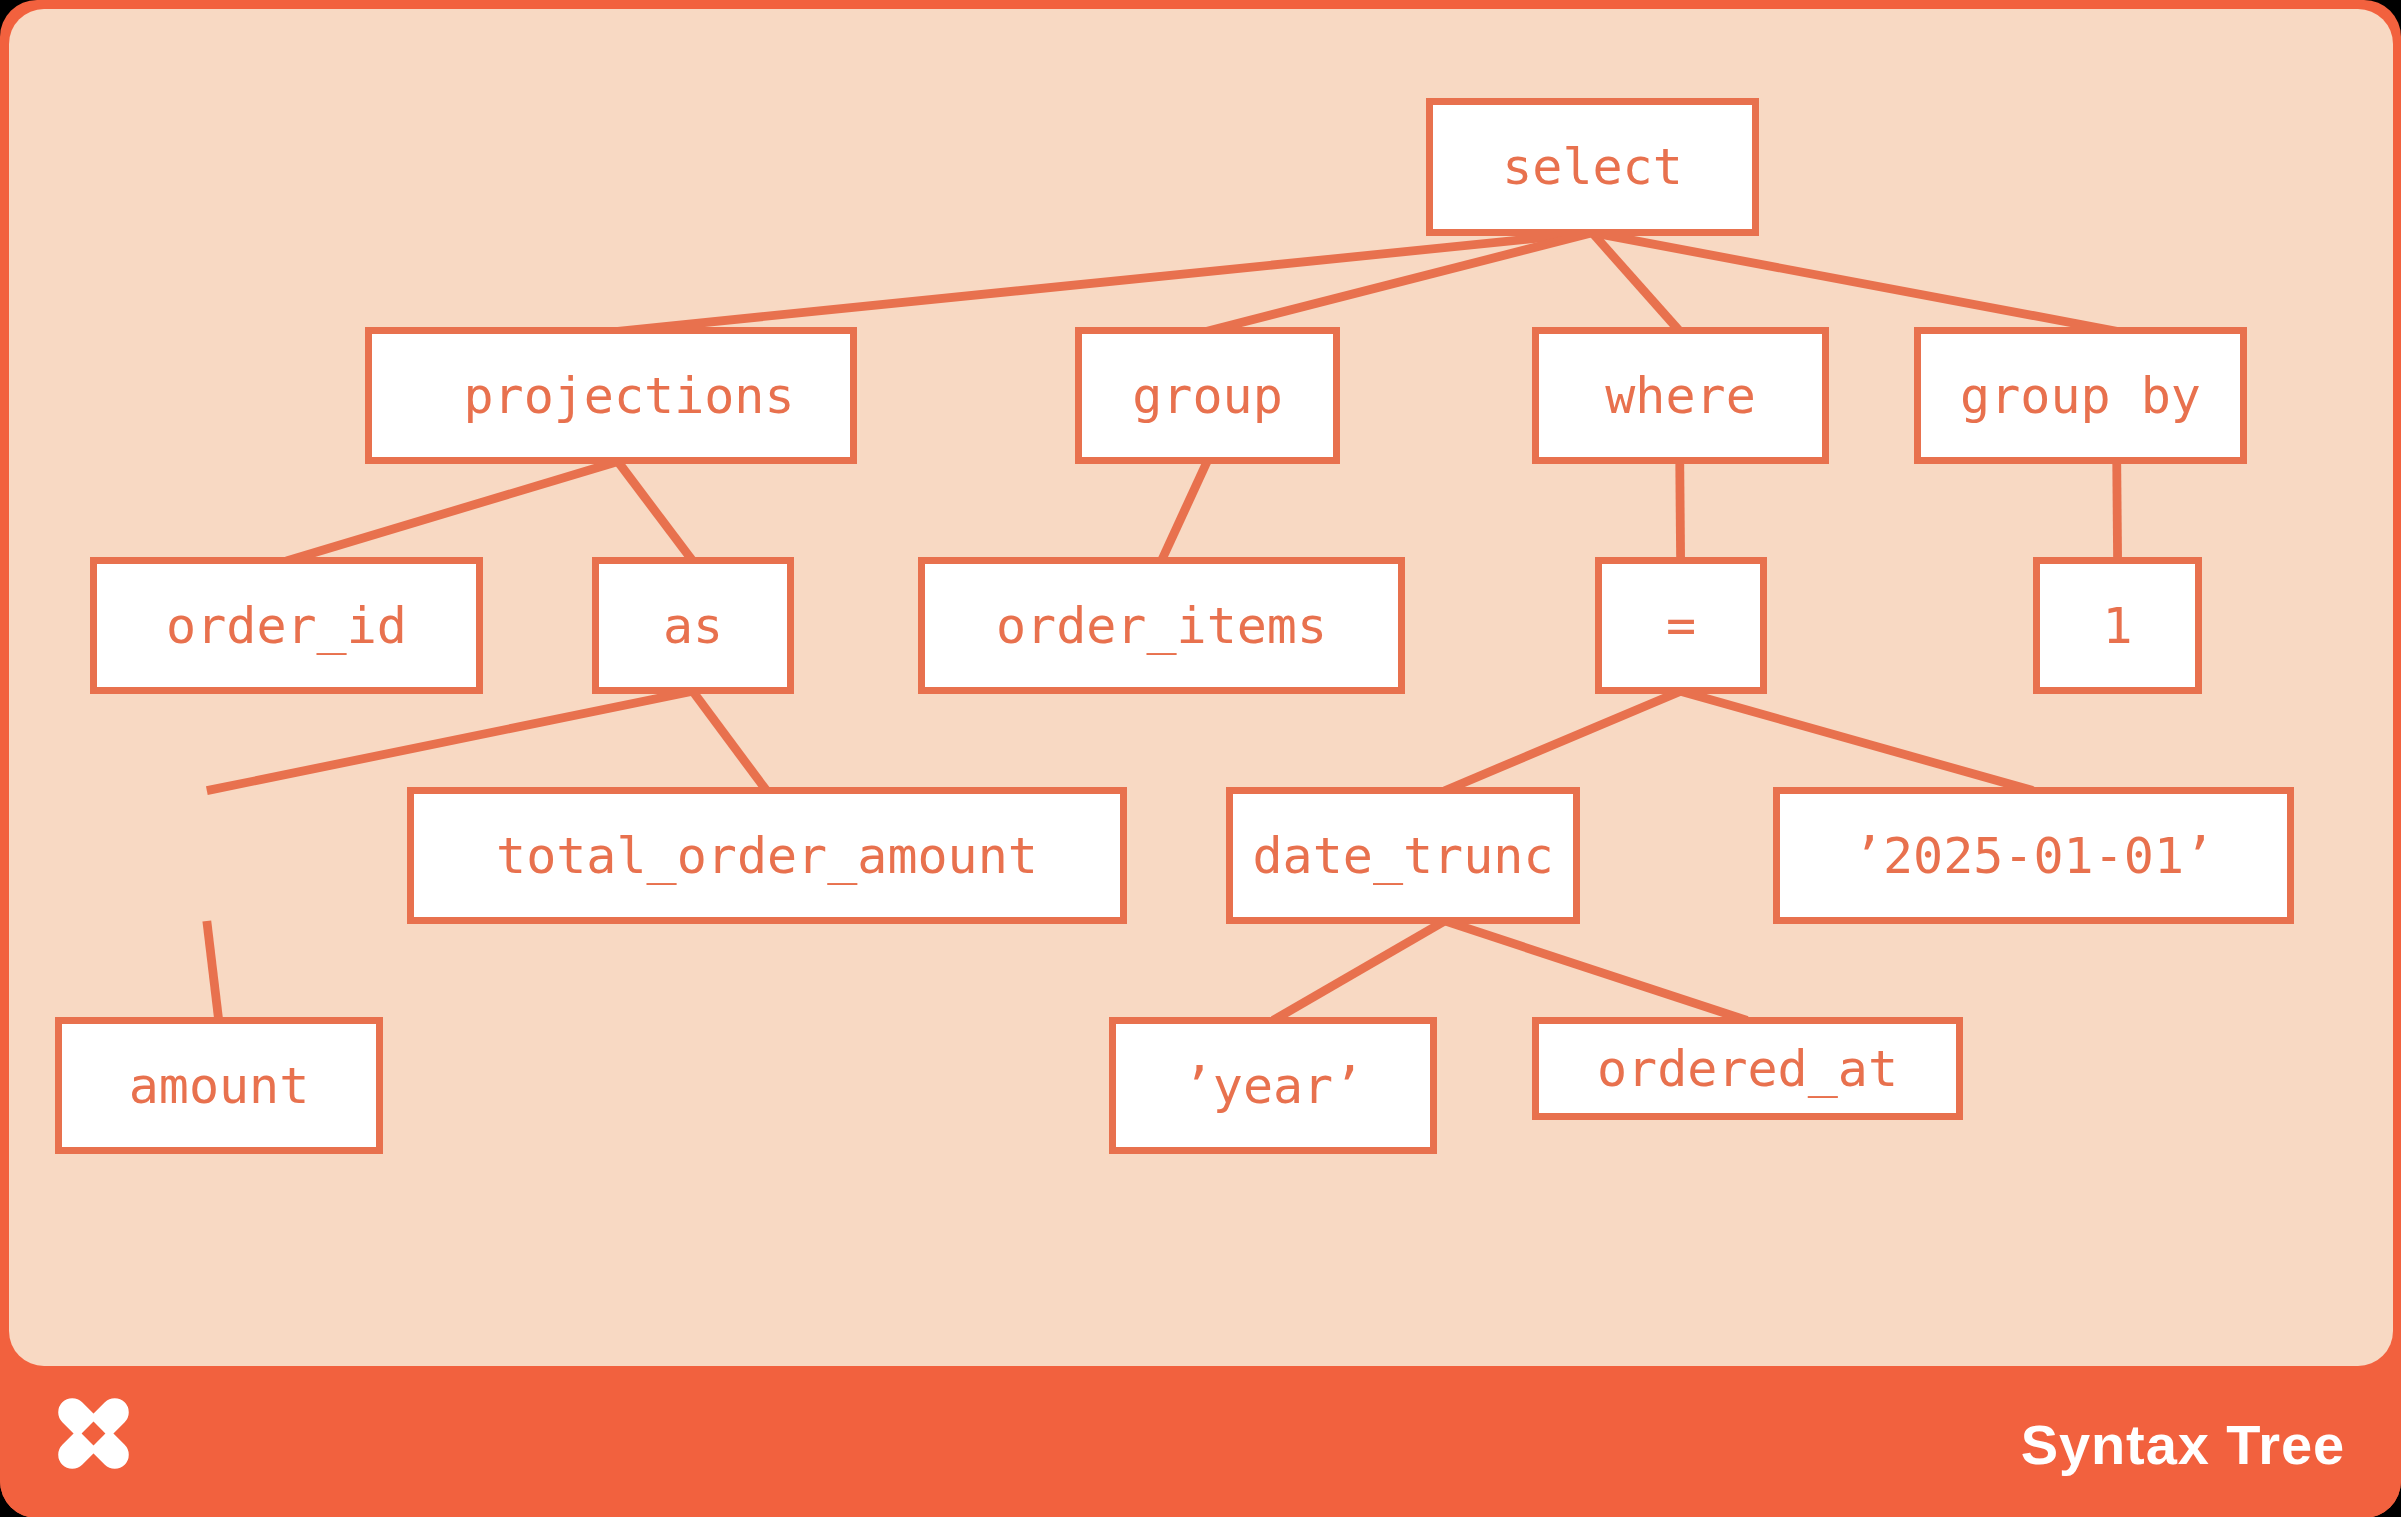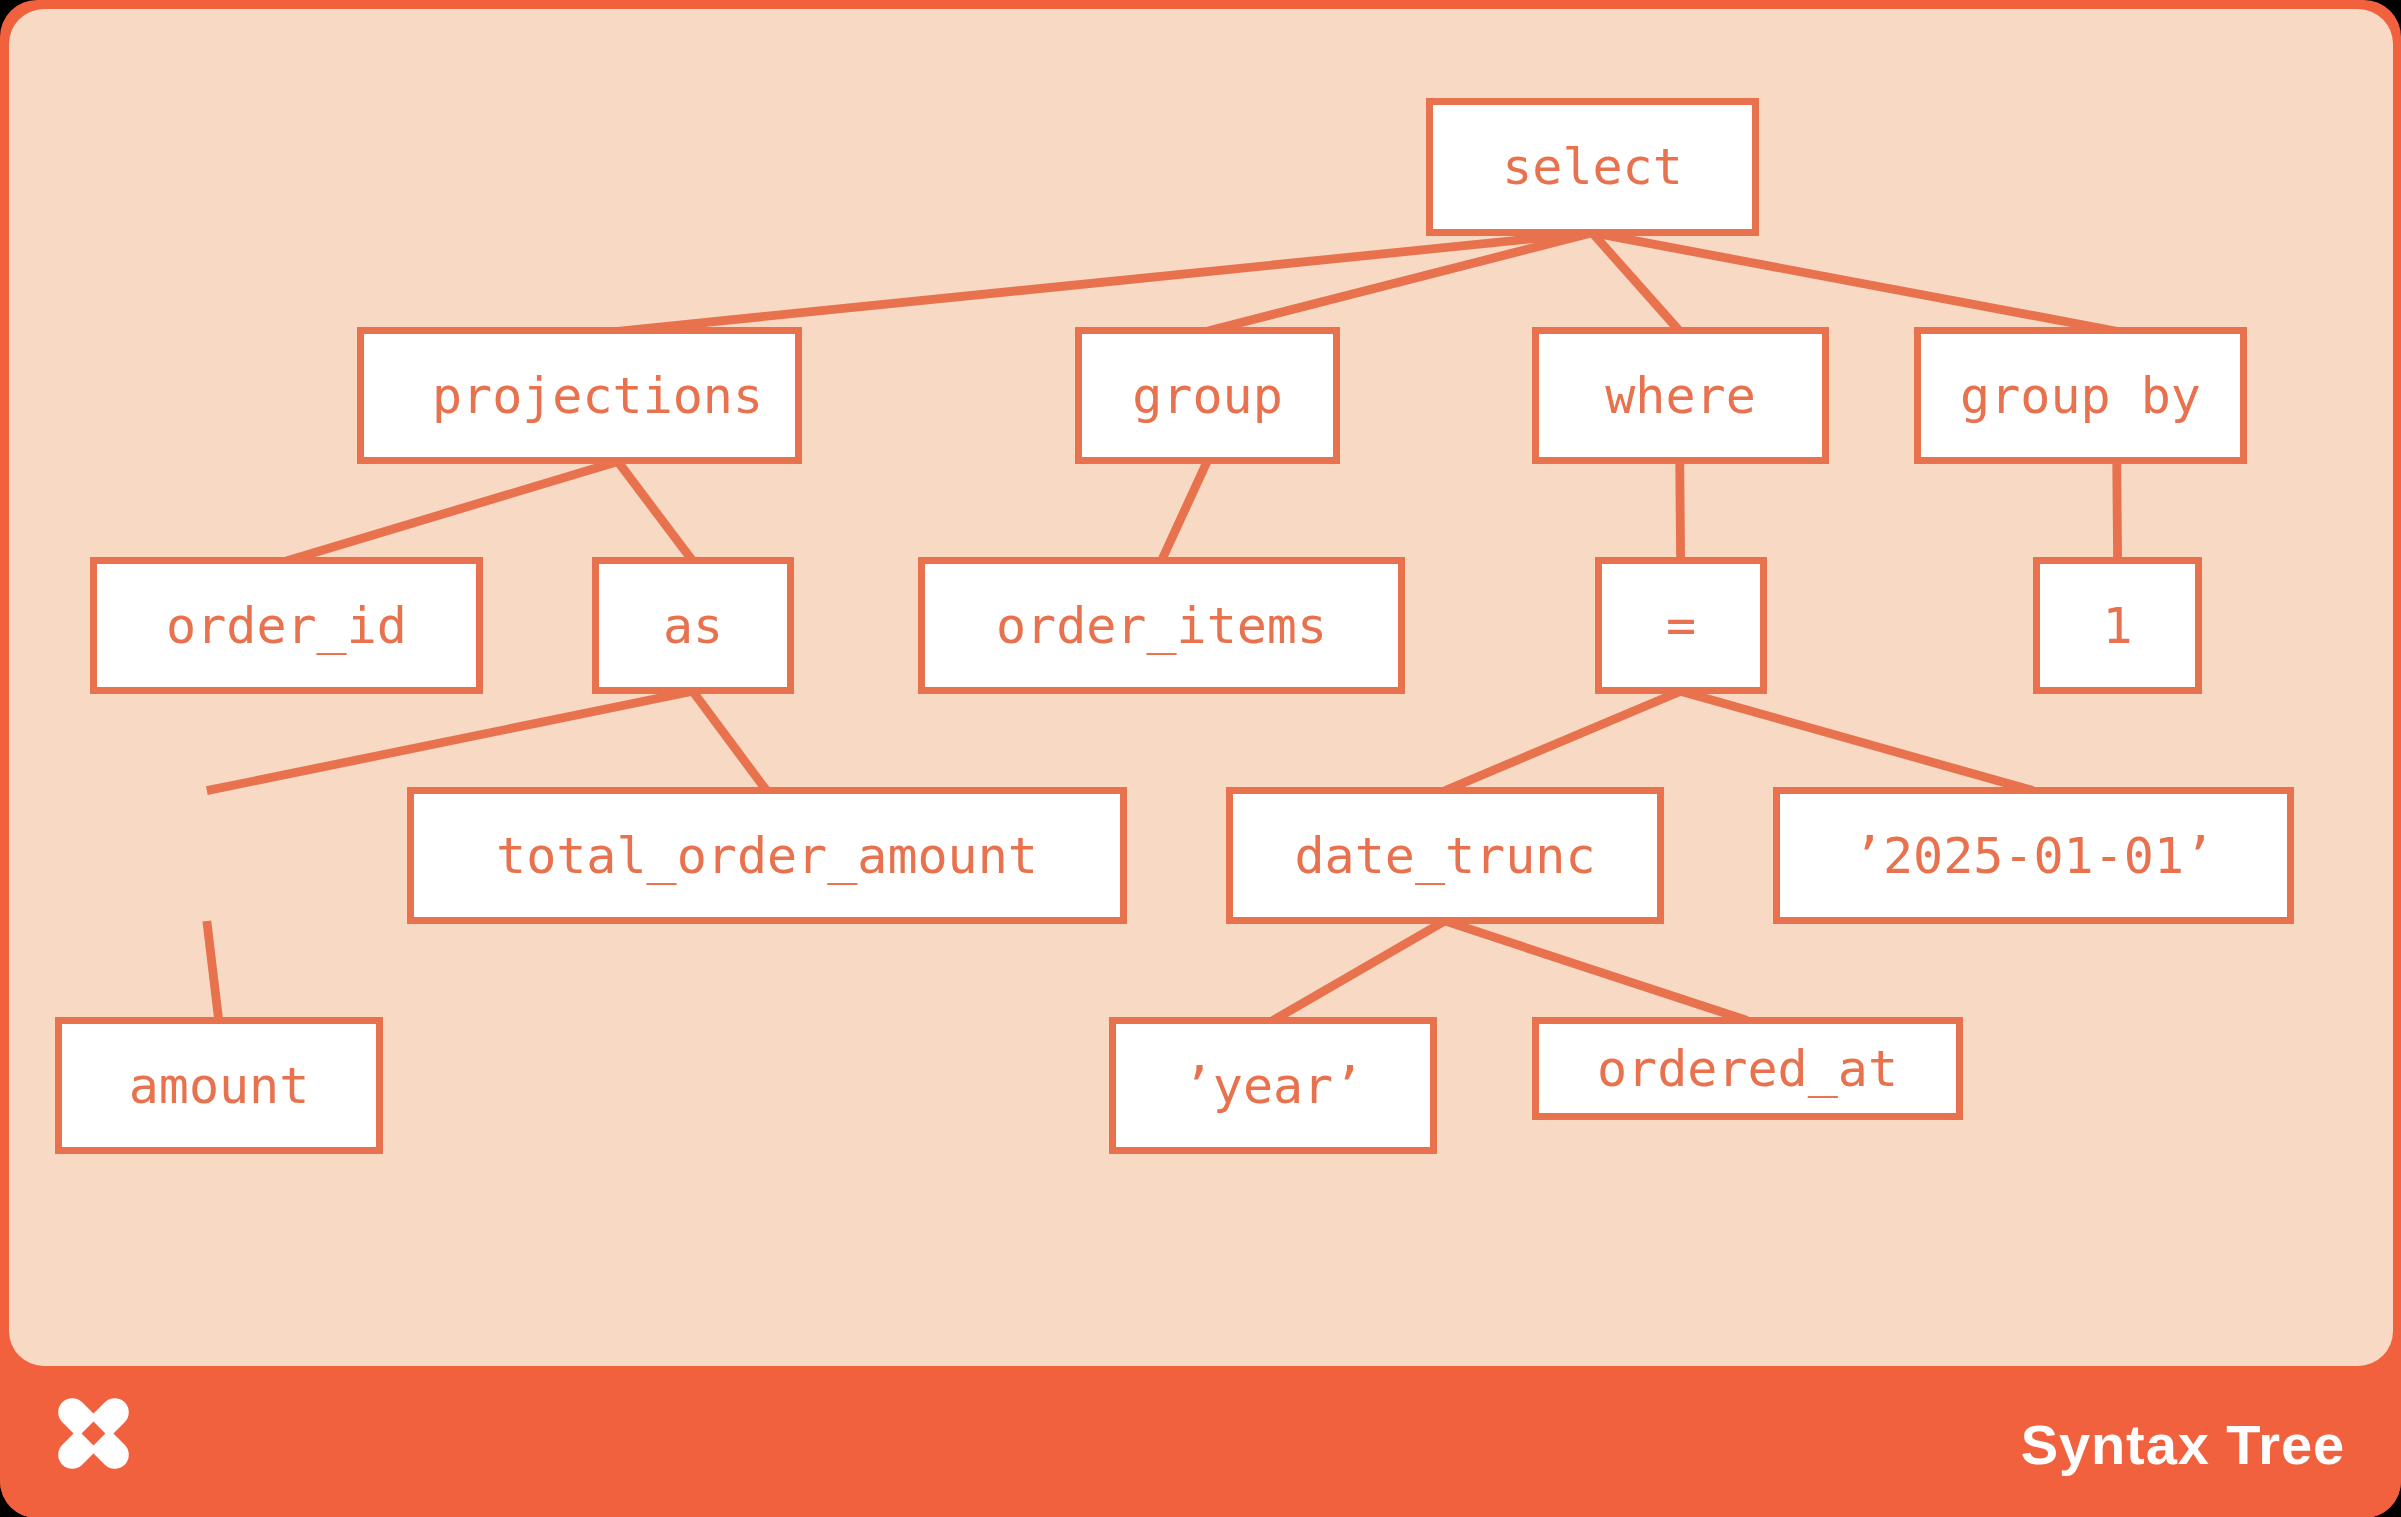--- a/index.html
+++ b/index.html
@@ -51,21 +51,21 @@
         <line x1="1909.5" y1="785" x2="2310" y2="898"></line>
         <line x1="235" y1="1046" x2="248.5" y2="1159"></line>
         <line x1="1641.5" y1="1046" x2="1446.5" y2="1159"></line>
         <line x1="1641.5" y1="1046" x2="1985" y2="1159"></line>
       </svg>
 
     <div class="nodes">
         <div class="node" style="left: 1426px; top: 98px; width: 333px; height: 138px;">
           <span>select</span>
         </div>
-        <div class="node" style="left: 357px; top: 327px; width: 445px; height: 137px; padding-left: 36px;">
+        <div class="node" style="left: 365px; top: 327px; width: 492px; height: 137px; padding-left: 36px;">
           <span>projections</span>
         </div>
         <div class="node" style="left: 1075px; top: 327px; width: 265px; height: 137px;">
           <span>group</span>
         </div>
         <div class="node" style="left: 1532px; top: 327px; width: 297px; height: 137px;">
           <span>where</span>
         </div>
         <div class="node" style="left: 1914px; top: 327px; width: 333px; height: 137px;">
           <span>group by</span>
@@ -81,21 +81,21 @@
         </div>
         <div class="node" style="left: 1595px; top: 557px; width: 172px; height: 137px;">
           <span>=</span>
         </div>
         <div class="node" style="left: 2033px; top: 557px; width: 169px; height: 137px;">
           <span>1</span>
         </div>
         <div class="node" style="left: 407px; top: 787px; width: 720px; height: 137px;">
           <span>total_order_amount</span>
         </div>
-        <div class="node" style="left: 1226px; top: 787px; width: 438px; height: 137px;">
+        <div class="node" style="left: 1226px; top: 787px; width: 354px; height: 137px;">
           <span>date_trunc</span>
         </div>
         <div class="node" style="left: 1773px; top: 787px; width: 521px; height: 137px;">
           <span>’2025-01-01’</span>
         </div>
         <div class="node" style="left: 55px; top: 1017px; width: 328px; height: 137px;">
           <span>amount</span>
         </div>
         <div class="node" style="left: 1109px; top: 1017px; width: 328px; height: 137px;">
           <span>’year’</span>

